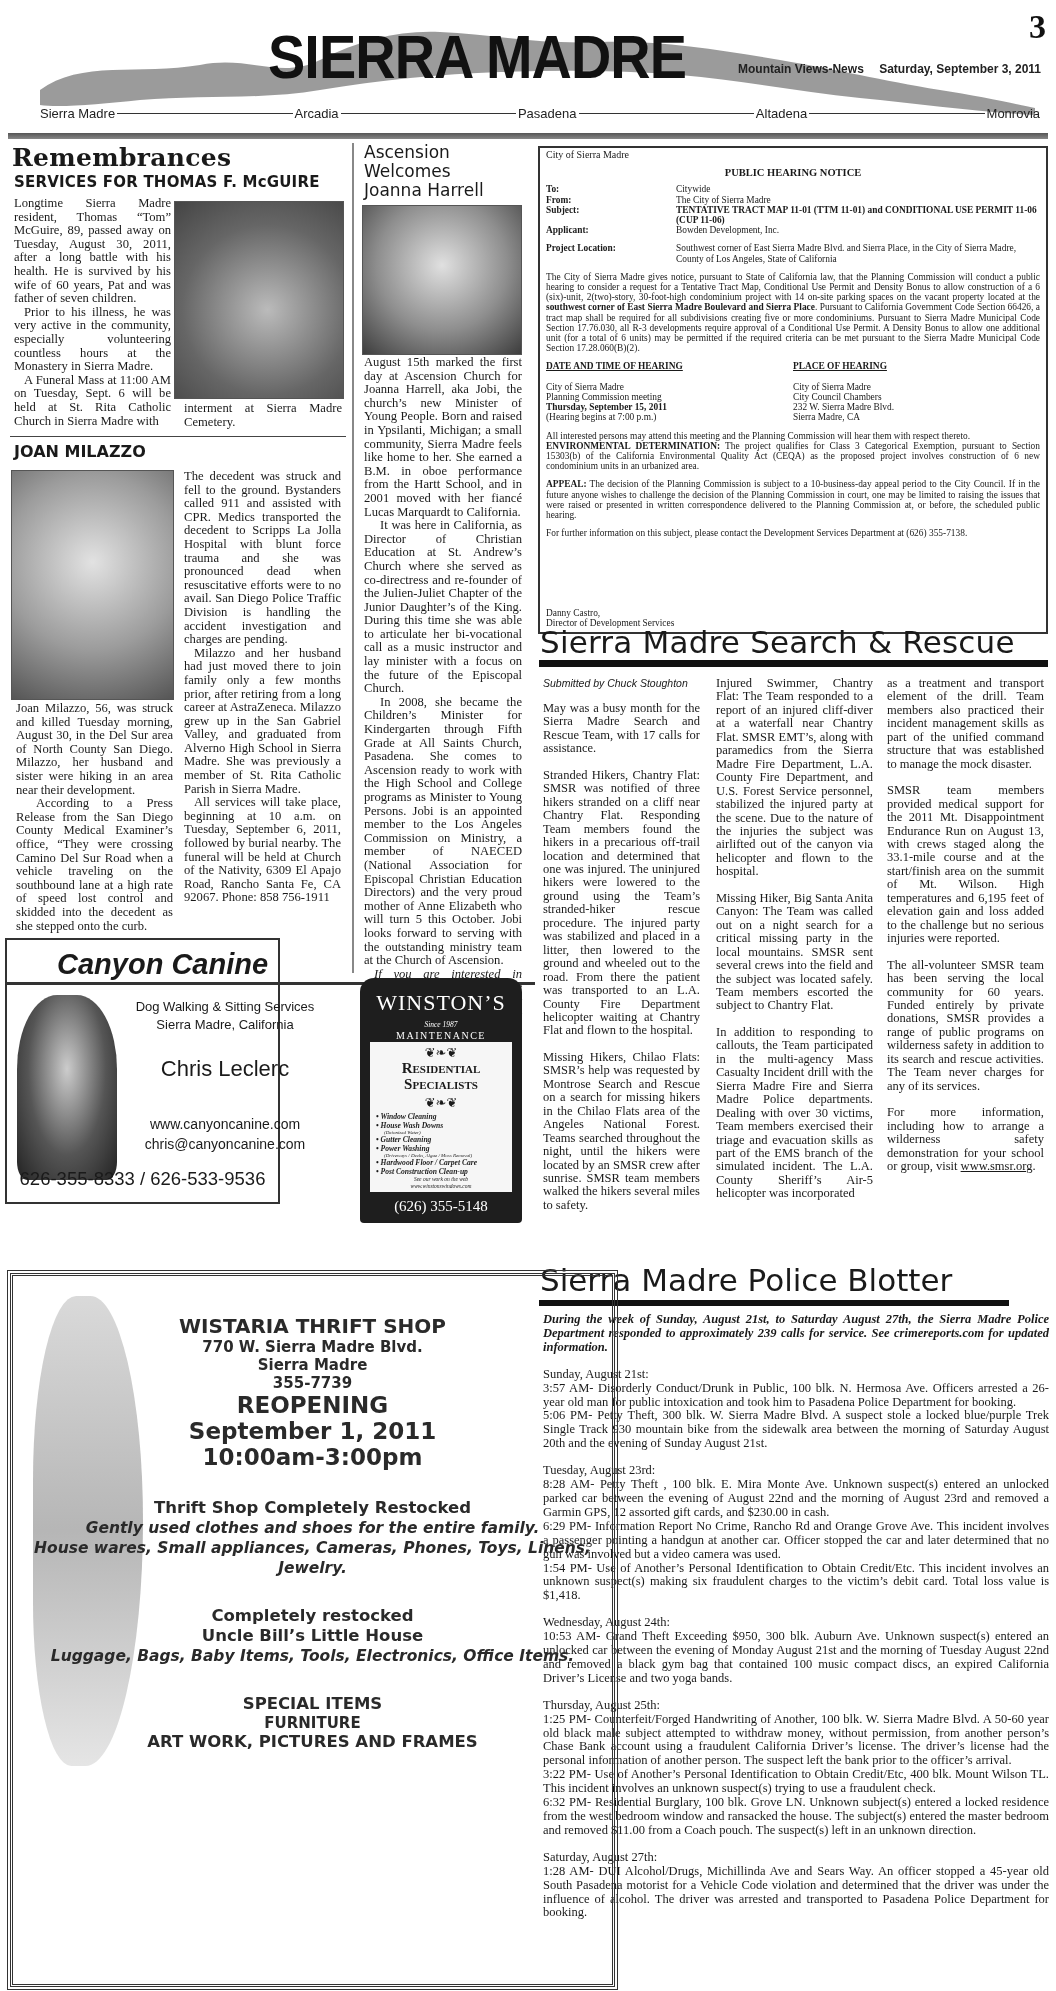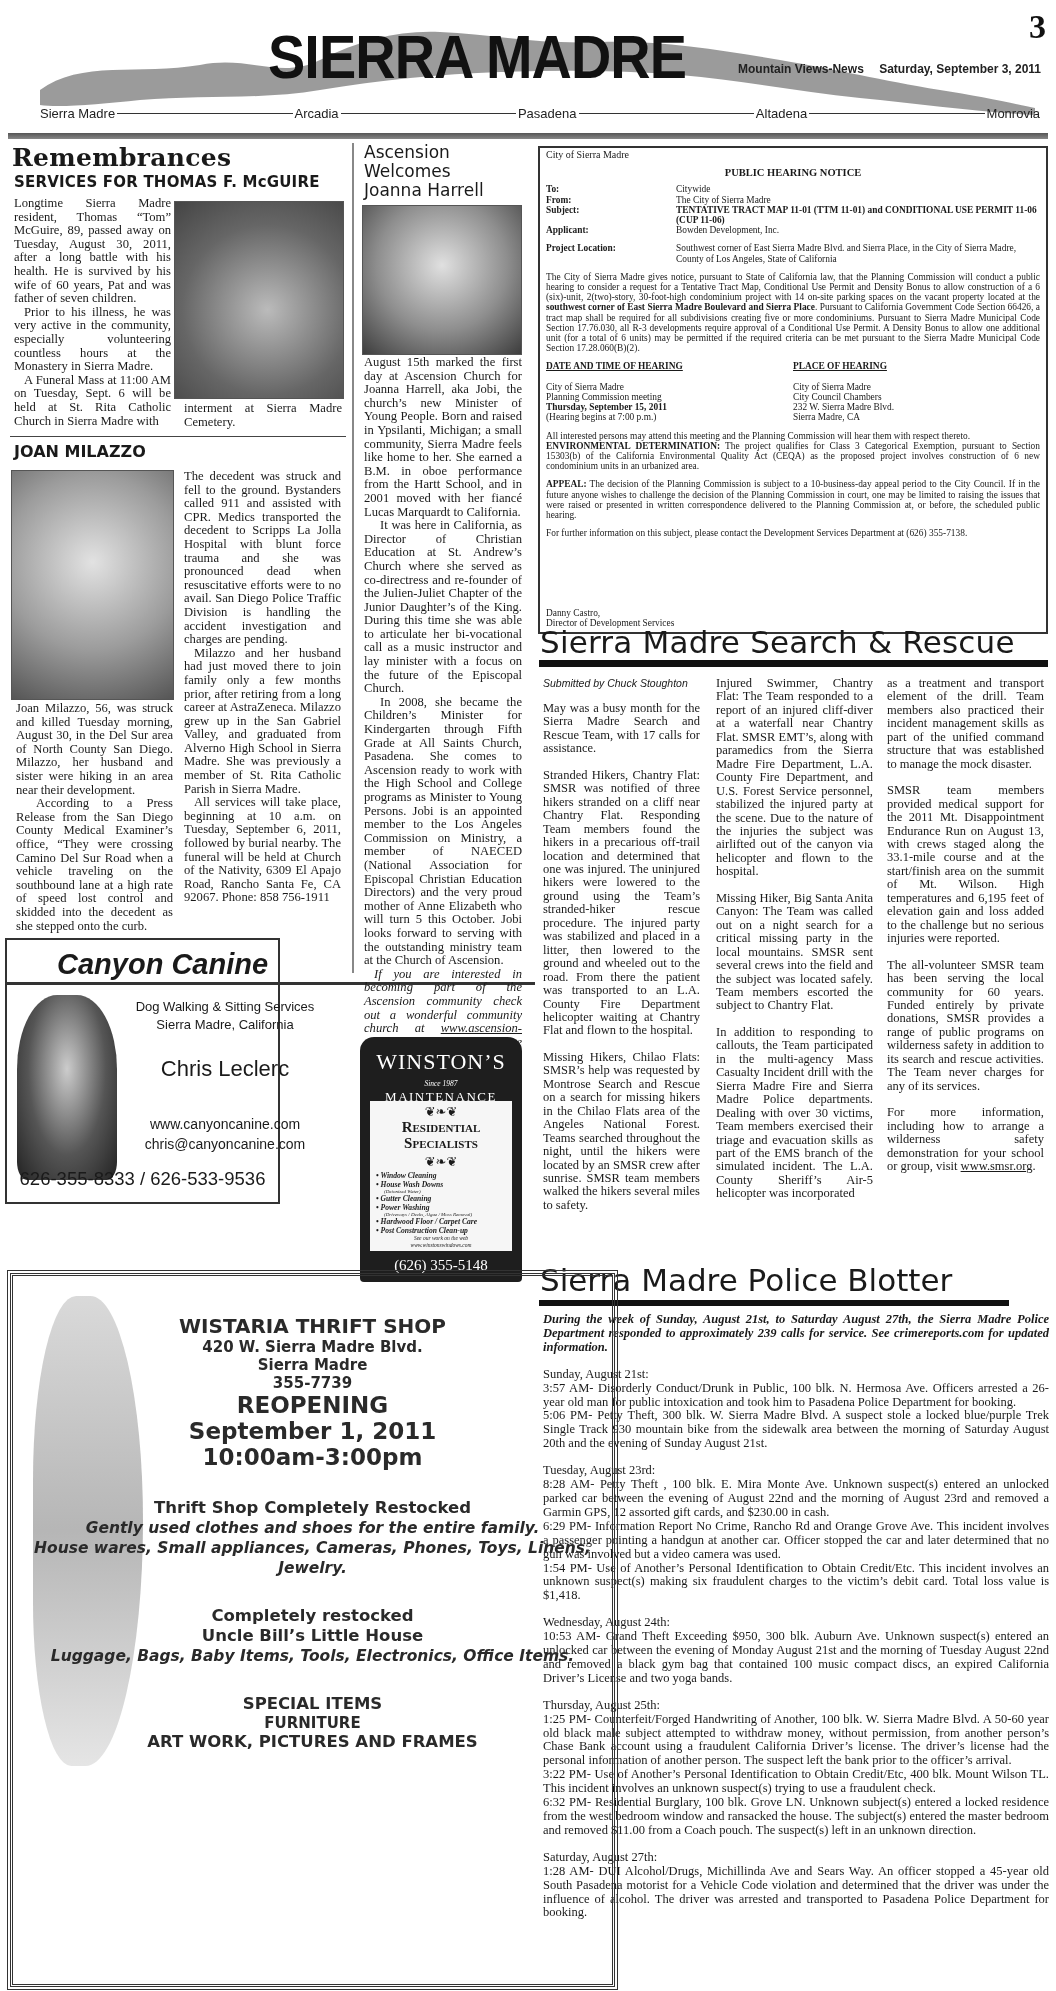--- a/index.html
+++ b/index.html
@@ -73,24 +73,24 @@
 
   
   .ad-canine { left: 5px; top: 938px; width: 275px; height: 266px; border: 2px solid #333; font-family: "Liberation Sans", sans-serif; }
   .ad-canine .brand { position: absolute; left: 50px; top: 8px; font-style: italic; font-weight: 700; font-size: 29px; }
   .ad-canine .dog { position: absolute; left: 10px; top: 55px; width: 100px; height: 185px; background: radial-gradient(ellipse at 50% 40%, #ccc, #555 55%, #222); border-radius: 40% 40% 10% 10%; }
   .ad-canine .svc { position: absolute; left: 118px; top: 58px; width: 200px; text-align: center; font-size: 13px; line-height: 18px; }
   .ad-canine .owner { position: absolute; left: 118px; top: 116px; width: 200px; text-align: center; font-size: 22px; }
   .ad-canine .web { position: absolute; left: 118px; top: 166px; width: 200px; text-align: center; font-size: 14px; line-height: 20px; margin-top: 8px; }
   .ad-canine .phone { position: absolute; left: 0; top: 228px; width: 100%; text-align: center; font-size: 18.5px; }
 
-  .ad-winston { left: 360px; top: 1037px; width: 162px; height: 245px; background: #1e1e1e; border-radius: 14px 14px 4px 4px; color: #fff; text-align: center; font-family: "Liberation Serif", serif; }
+  .ad-winston { left: 360px; top: 978px; width: 162px; height: 245px; background: #1e1e1e; border-radius: 14px 14px 4px 4px; color: #fff; text-align: center; font-family: "Liberation Serif", serif; }
   .ad-winston .w-name { position: absolute; left: 0; top: 12px; width: 100%; font-size: 22px; letter-spacing: 1px; }
   .ad-winston .w-since { position: absolute; left: 0; top: 42px; width: 100%; font-size: 7.5px; font-style: italic; }
-  .ad-winston .w-maint { position: absolute; left: 0; top: 52px; width: 100%; font-size: 13px; letter-spacing: 1.5px; }
+  .ad-winston .w-maint { position: absolute; left: 0; top: 52px; width: 100%; font-size: 10px; letter-spacing: 1.5px; }
   .ad-winston .w-panel { position: absolute; left: 10px; top: 64px; width: 142px; height: 150px; background: #f6f6f6; color: #1a1a1a; }
   .ad-winston .w-orn { font-size: 13px; line-height: 14px; margin-top: 4px; }
   .ad-winston .w-spec { font-size: 15px; line-height: 16px; font-weight: 700; font-variant: small-caps; }
   .ad-winston ul { list-style: none; text-align: left; padding-left: 6px; margin-top: 2px; }
   .ad-winston li { font-size: 7.6px; line-height: 9px; font-weight: 700; font-style: italic; }
   .ad-winston li small { display: block; font-size: 5px; line-height: 5px; font-weight: 400; padding-left: 8px; }
   .ad-winston .w-web { font-size: 5.5px; font-style: italic; line-height: 7px; text-align: center; }
   .ad-winston .w-phone { position: absolute; left: 0; top: 220px; width: 100%; font-size: 15px; }
 
   .ad-wistaria { left: 10px; top: 1273px; width: 605px; height: 714px; border: 3px double #333; outline: 1px solid #333; outline-offset: 2px; font-family: "DejaVu Sans", sans-serif; font-weight: 700; text-align: center; color: #2a2a2a; }
@@ -320,21 +320,21 @@
     <div class="w-web">See our work on the web</div>
     <div class="w-web">www.winstonswindows.com</div>
   </div>
   <div class="w-phone">(626) 355-5148</div>
 </aside>
 
 <aside class="abs ad-wistaria">
   <div class="flower"></div>
   <div class="content">
     <div class="shop">WISTARIA THRIFT SHOP</div>
-    <div class="addr">420 W. Sierra Madre Blvd.</div>
+    <div class="addr">770 W. Sierra Madre Blvd.</div>
     <div class="addr">Sierra Madre</div>
     <div class="addr">355-7739</div>
     <div class="big">REOPENING</div>
     <div class="big">September 1, 2011</div>
     <div class="big">10:00am-3:00pm</div>
     <div class="gap"></div>
     <div class="head">Thrift Shop Completely Restocked</div>
     <div class="it">Gently used clothes and shoes for the entire family.</div>
     <div class="it">House wares, Small appliances, Cameras, Phones, Toys, Linens, Jewelry.</div>
     <div class="gap"></div>

